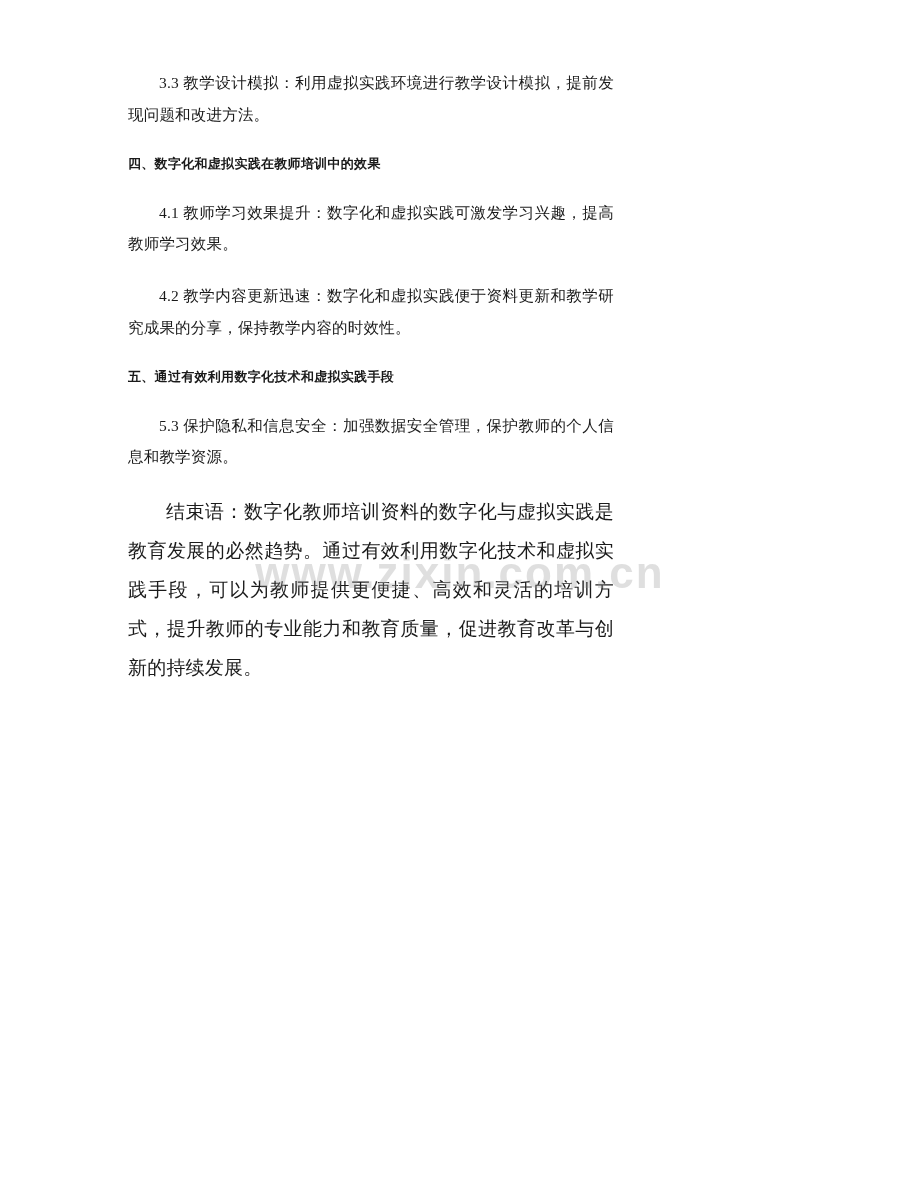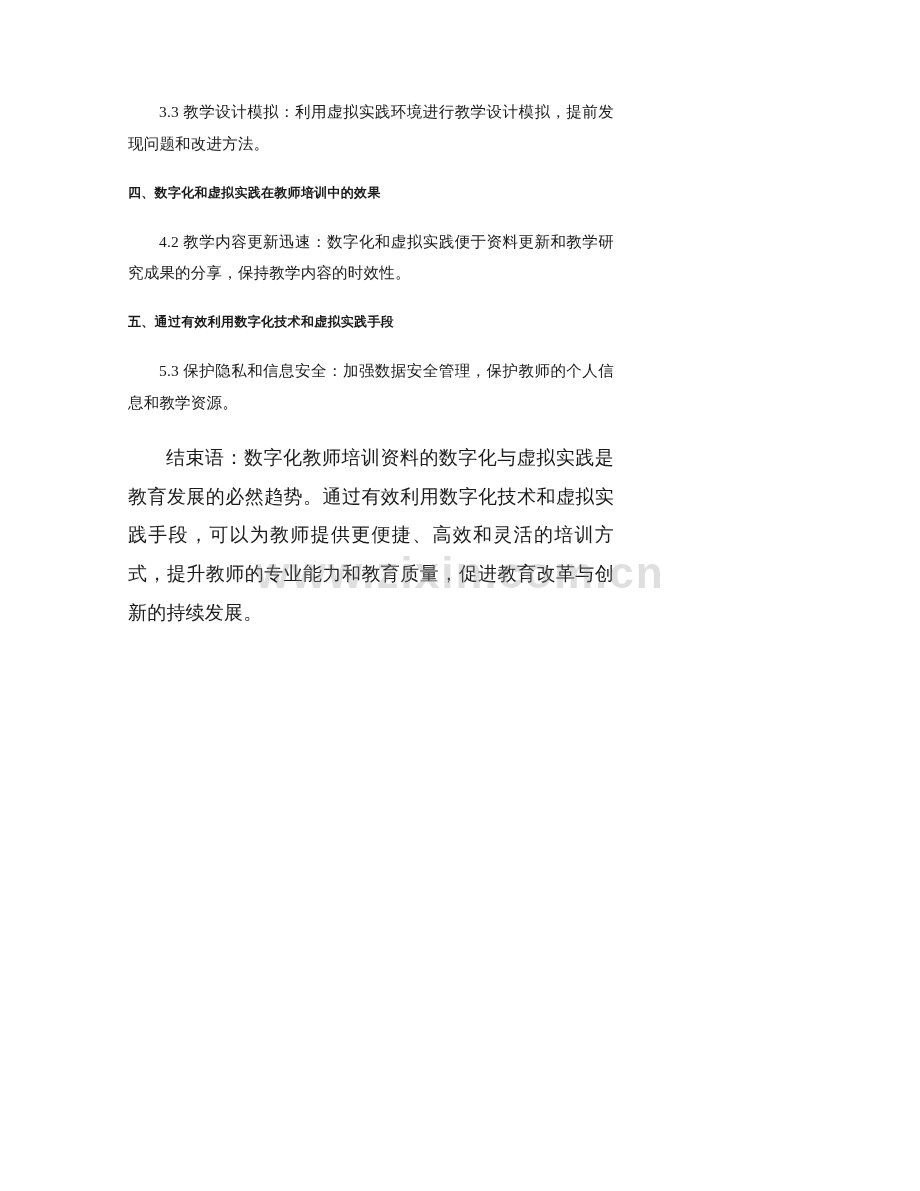--- a/index.html
+++ b/index.html
@@ -13,21 +13,21 @@
     font-family: "Liberation Serif", "DejaVu Serif", serif;
     color: #1a1a1a;
     position: relative;
     overflow: hidden;
   }
   .page {
     position: relative;
     width: 742px;
     height: 1191px;
     box-sizing: border-box;
-    padding: 96px 128px 0 128px;
+    padding: 67px 128px 0 128px;
   }
   .doc-body {
     position: relative;
     z-index: 2;
   }
   p.para {
     margin: 0 0 20px 0;
     font-size: 15.5px;
     line-height: 2.05;
     text-align: justify;
@@ -77,20 +77,21 @@
   }
 </style>
 </head>
 <body>
 
 <div class="page">
 
   <div class="doc-body">
     <p class="para">3.3 教学设计模拟：利用虚拟实践环境进行教学设计模拟，提前发现问题和改进方法。</p>
     <p class="heading">四、数字化和虚拟实践在教师培训中的效果</p>
+    <p class="para">4.1 教师学习效果提升：数字化和虚拟实践可激发学习兴趣，提高教师学习效果。</p>
     <p class="para">4.2 教学内容更新迅速：数字化和虚拟实践便于资料更新和教学研究成果的分享，保持教学内容的时效性。</p>
     <p class="heading">五、通过有效利用数字化技术和虚拟实践手段</p>
     <p class="para">5.3 保护隐私和信息安全：加强数据安全管理，保护教师的个人信息和教学资源。</p>
     <p class="closing">结束语：数字化教师培训资料的数字化与虚拟实践是教育发展的必然趋势。通过有效利用数字化技术和虚拟实践手段，可以为教师提供更便捷、高效和灵活的培训方式，提升教师的专业能力和教育质量，促进教育改革与创新的持续发展。</p>
   </div>
 
   <div class="watermark">
     <div class="watermark-text">www.zixin.com.cn</div>
   </div>
 

